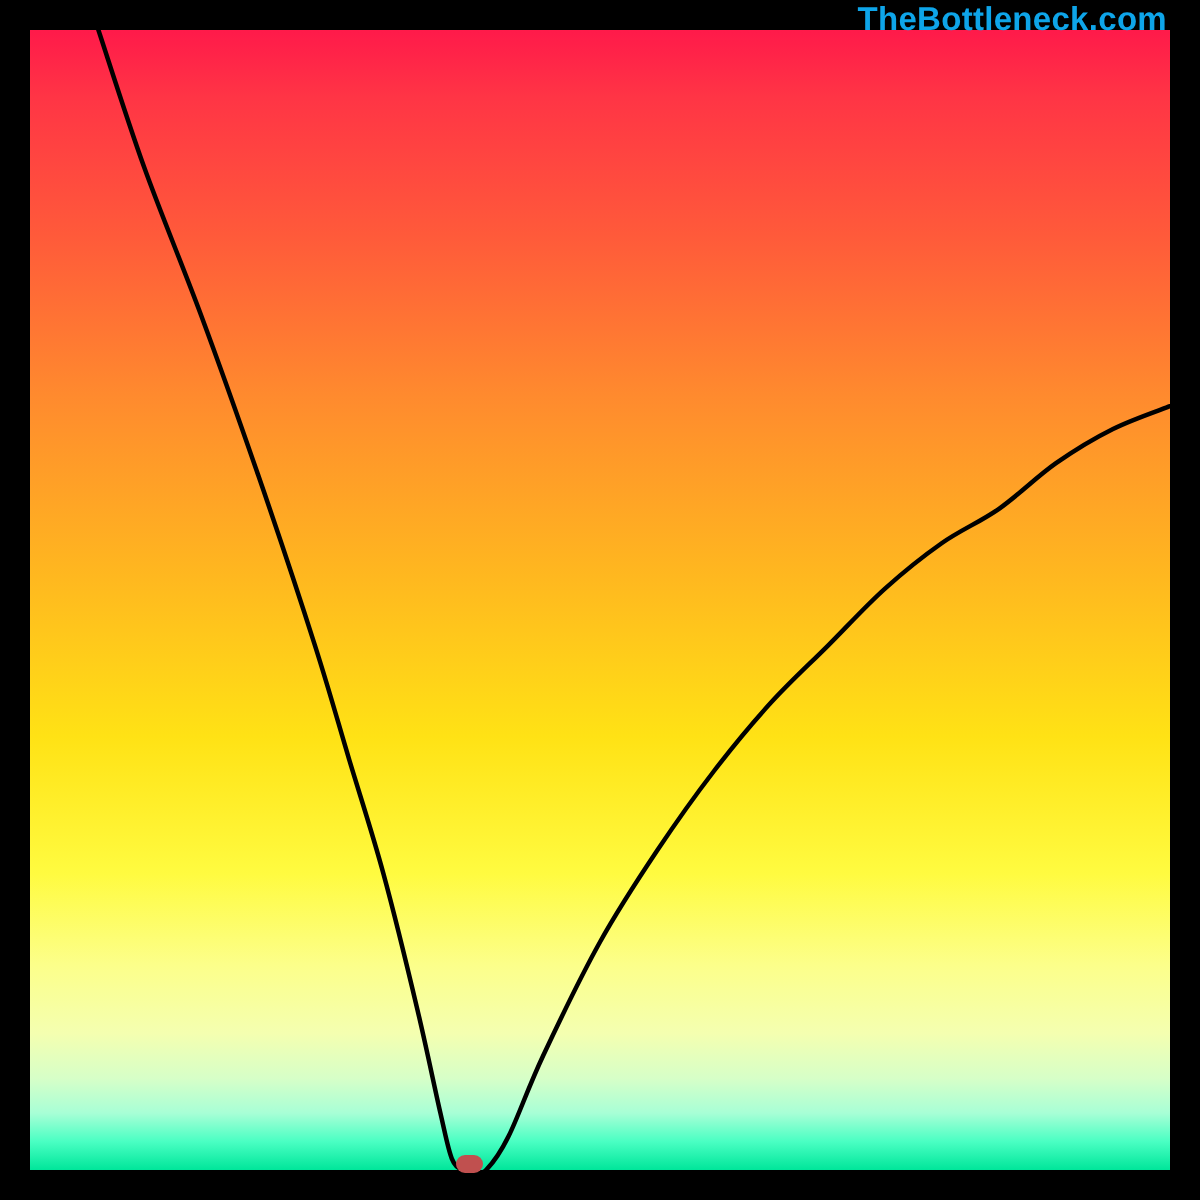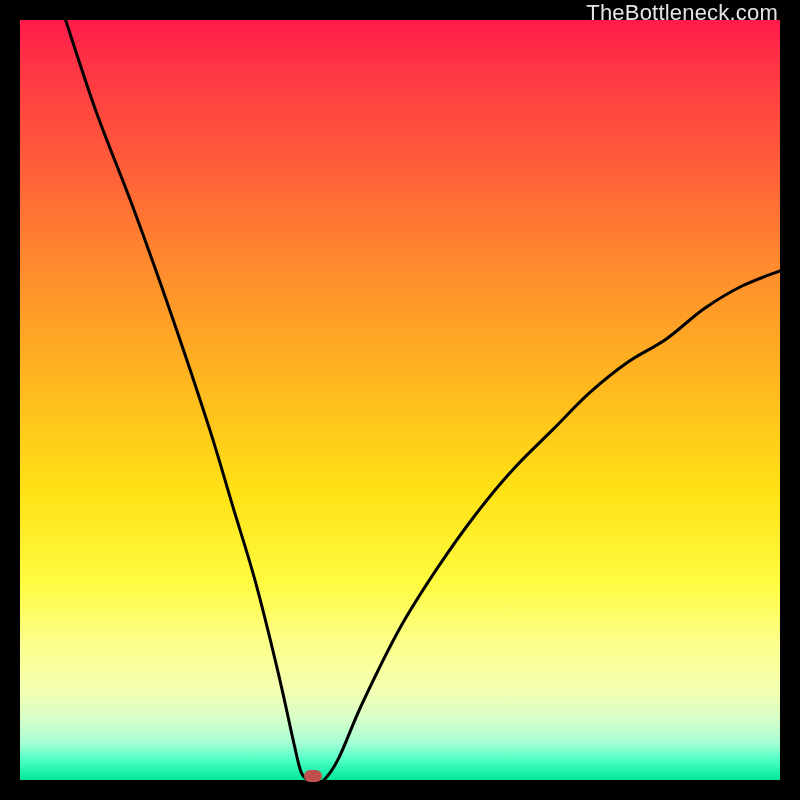--- a/index.html
+++ b/index.html
@@ -37,23 +37,23 @@
       #d6ffc8 92%,
       #a8ffd6 95%,
       #4affc3 97.5%,
       #00e69a 100%
     );
   }
   .watermark {
     position: absolute;
     top: 0px;
     right: 22px;
-    color: #e5e5e5;
+    color: #0ea5e9;
     font-size: 22px;
-    font-weight: 400;
+    font-weight: 700;
     letter-spacing: 0.2px;
     z-index: 5;
   }
   svg.curve {
     position: absolute;
     left: 0;
     top: 0;
     z-index: 3;
   }
   .marker {

